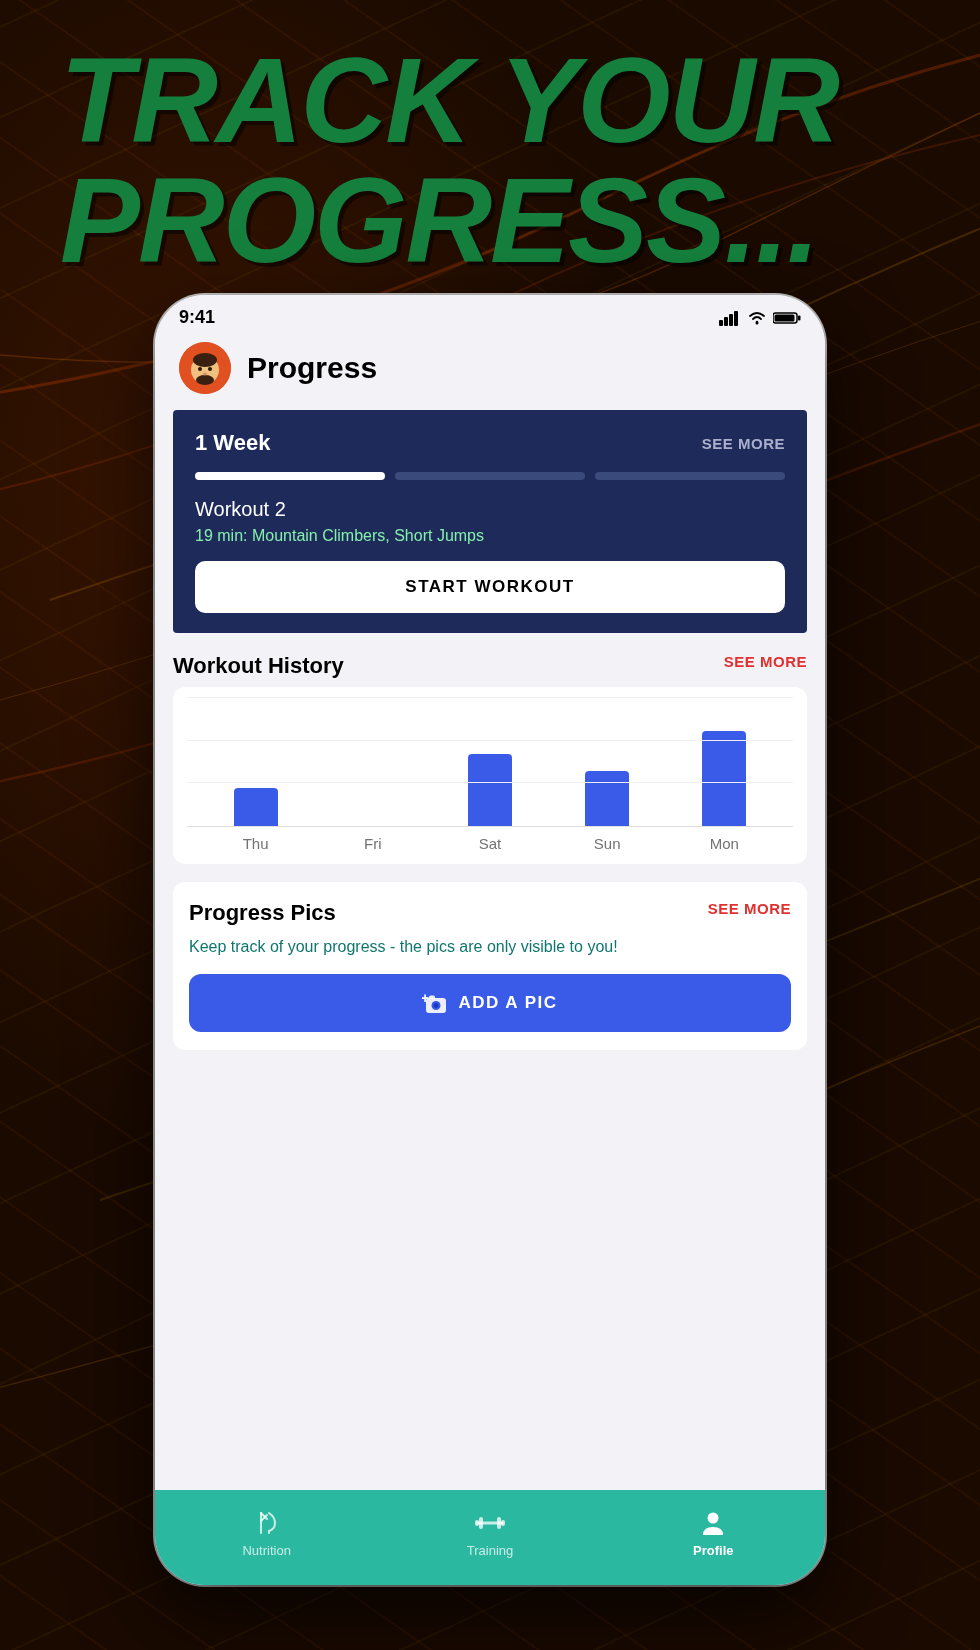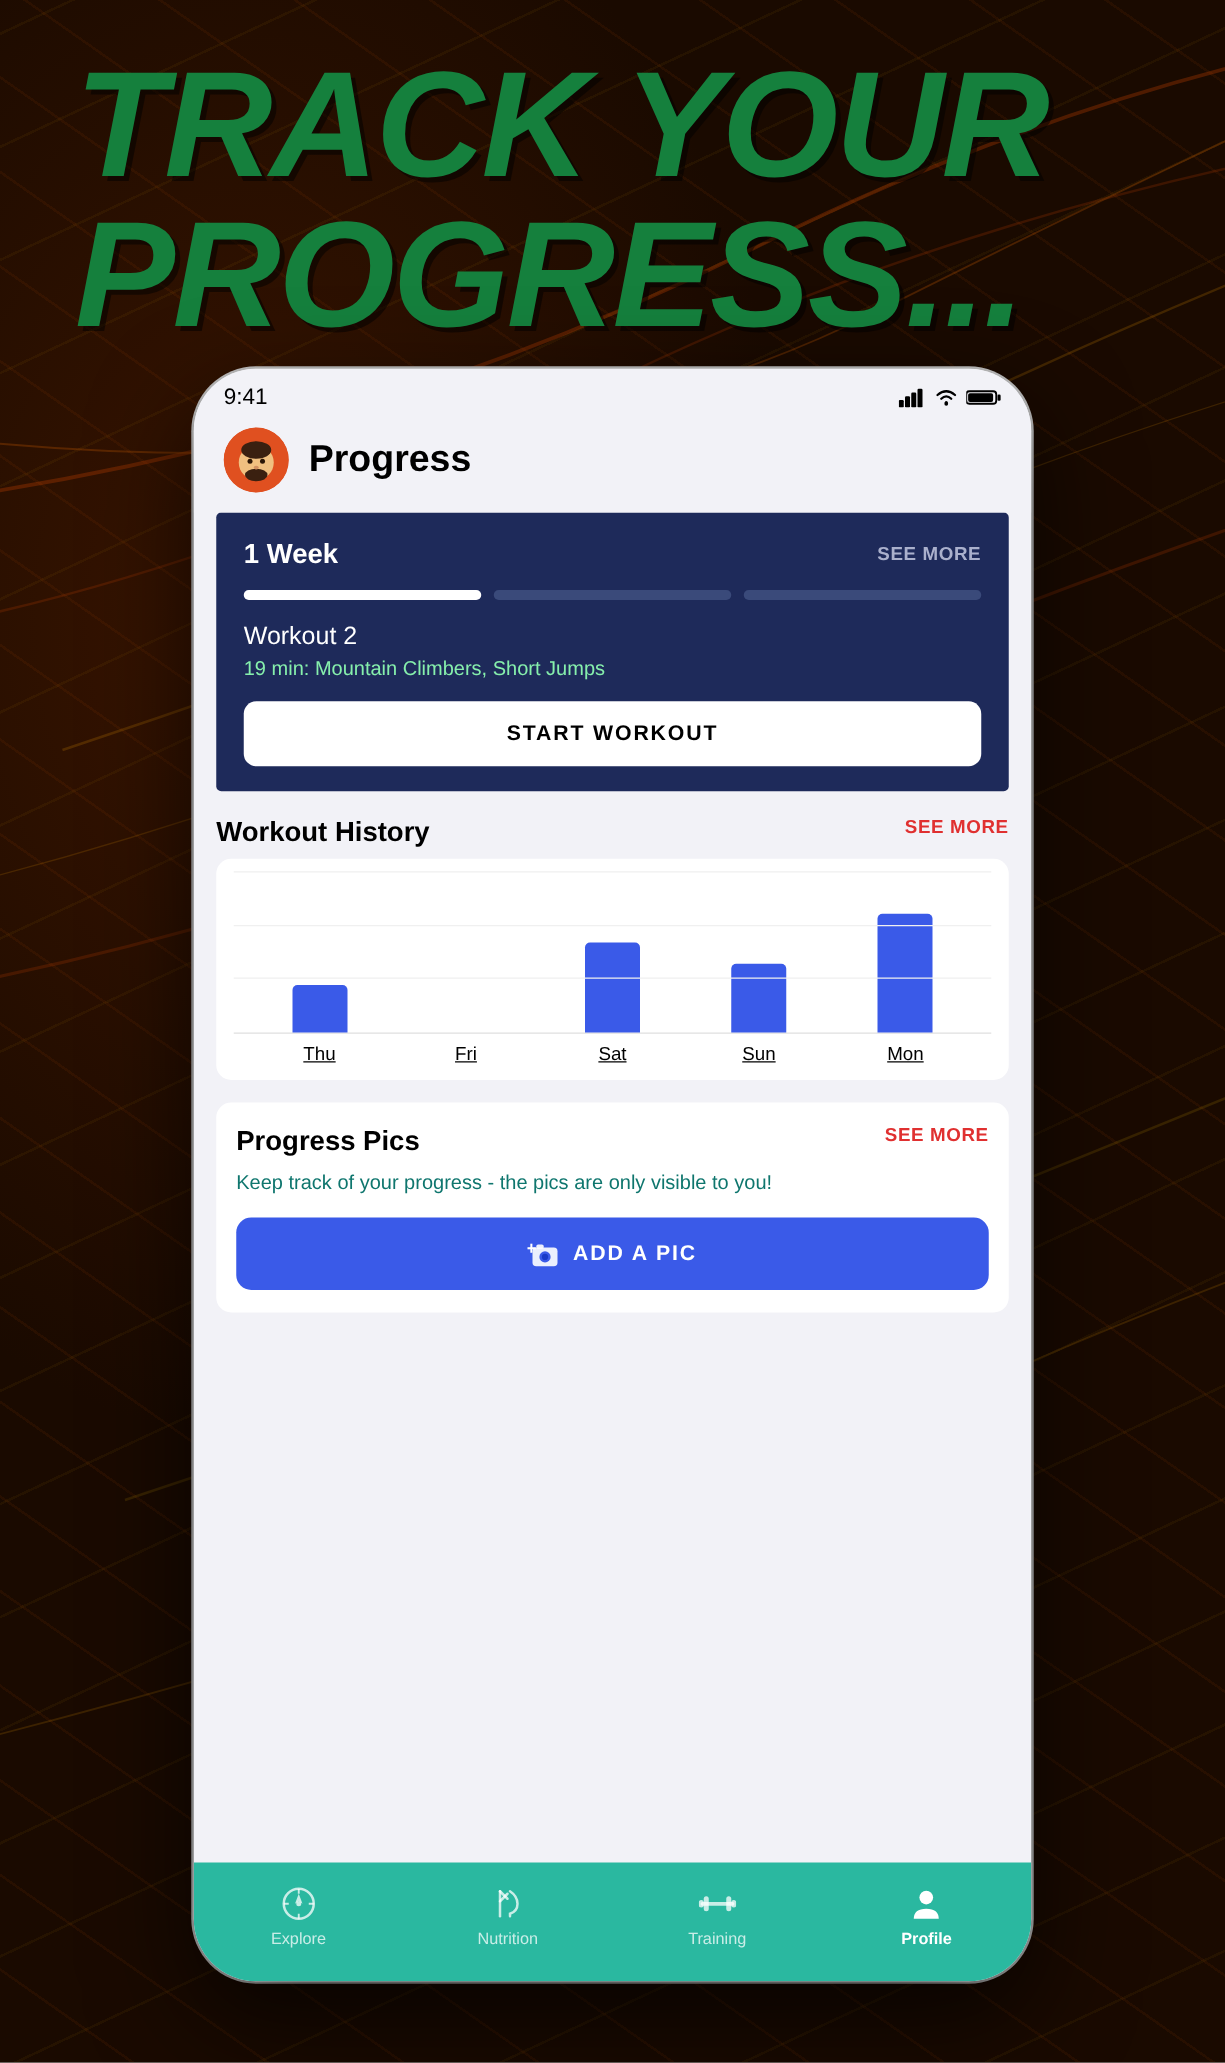--- a/index.html
+++ b/index.html
@@ -63,21 +63,21 @@
     
     .status-bar {
       display: flex;
       justify-content: space-between;
       align-items: center;
       padding: 12px 24px 6px;
       background: #f2f2f7;
     }
     .status-time {
       font-size: 18px;
-      font-weight: 400;
+      font-weight: 700;
       color: #000;
     }
     .status-icons {
       display: flex;
       align-items: center;
       gap: 6px;
     }
 
     
     .app-header {
@@ -233,24 +233,23 @@
       background: #3a5ae8;
       border-radius: 4px 4px 0 0;
     }
     .chart-labels {
       display: flex;
       justify-content: space-around;
       padding: 8px 10px 0;
     }
     .chart-label {
       font-size: 15px;
-      color: #000000;
+      color: #737373;
       width: 44px;
       text-align: center;
-      text-decoration: underline;
     }
 
     
     .progress-pics-section {
       background: #fff;
       border-radius: 12px;
       padding: 18px 16px;
       margin-bottom: 10px;
     }
     .progress-pics-desc {
@@ -479,35 +478,20 @@
           </svg>
         </span>
         <span>ADD A PIC</span>
       </button>
     </div>
 
   </div>
 
   <div class="bottom-nav">
 
-    <div class="nav-item">
-      <div class="nav-icon">
-        <svg width="28" height="28" viewBox="0 0 28 28" xmlns="http://www.w3.org/2000/svg">
-          <circle cx="14" cy="14" r="12" stroke="rgba(255,255,255,0.75)" stroke-width="2" fill="none"></circle>
-          <circle cx="14" cy="14" r="2" fill="rgba(255,255,255,0.75)"></circle>
-          <line x1="14" y1="2" x2="14" y2="6" stroke="rgba(255,255,255,0.75)" stroke-width="1.5"></line>
-          <line x1="14" y1="22" x2="14" y2="26" stroke="rgba(255,255,255,0.75)" stroke-width="1.5"></line>
-          <line x1="2" y1="14" x2="6" y2="14" stroke="rgba(255,255,255,0.75)" stroke-width="1.5"></line>
-          <line x1="22" y1="14" x2="26" y2="14" stroke="rgba(255,255,255,0.75)" stroke-width="1.5"></line>
-
-          <polygon points="14,6 17,14 14,12 11,14" fill="rgba(255,255,255,0.75)"></polygon>
-        </svg>
-      </div>
-      <span class="nav-label">Explore</span>
-    </div>
 
     <div class="nav-item">
       <div class="nav-icon">
         <svg width="28" height="28" viewBox="0 0 28 28" xmlns="http://www.w3.org/2000/svg">
           <line x1="8" y1="4" x2="8" y2="24" stroke="rgba(255,255,255,0.75)" stroke-width="2" stroke-linecap="round"></line>
           <line x1="8" y1="4" x2="14" y2="10" stroke="rgba(255,255,255,0.75)" stroke-width="2" stroke-linecap="round"></line>
           <line x1="8" y1="12" x2="14" y2="6" stroke="rgba(255,255,255,0.75)" stroke-width="2" stroke-linecap="round"></line>
           <path d="M16 4 Q22 8 22 14 Q22 20 16 22 L16 24" stroke="rgba(255,255,255,0.75)" stroke-width="2" fill="none" stroke-linecap="round"></path>
         </svg>
       </div>

